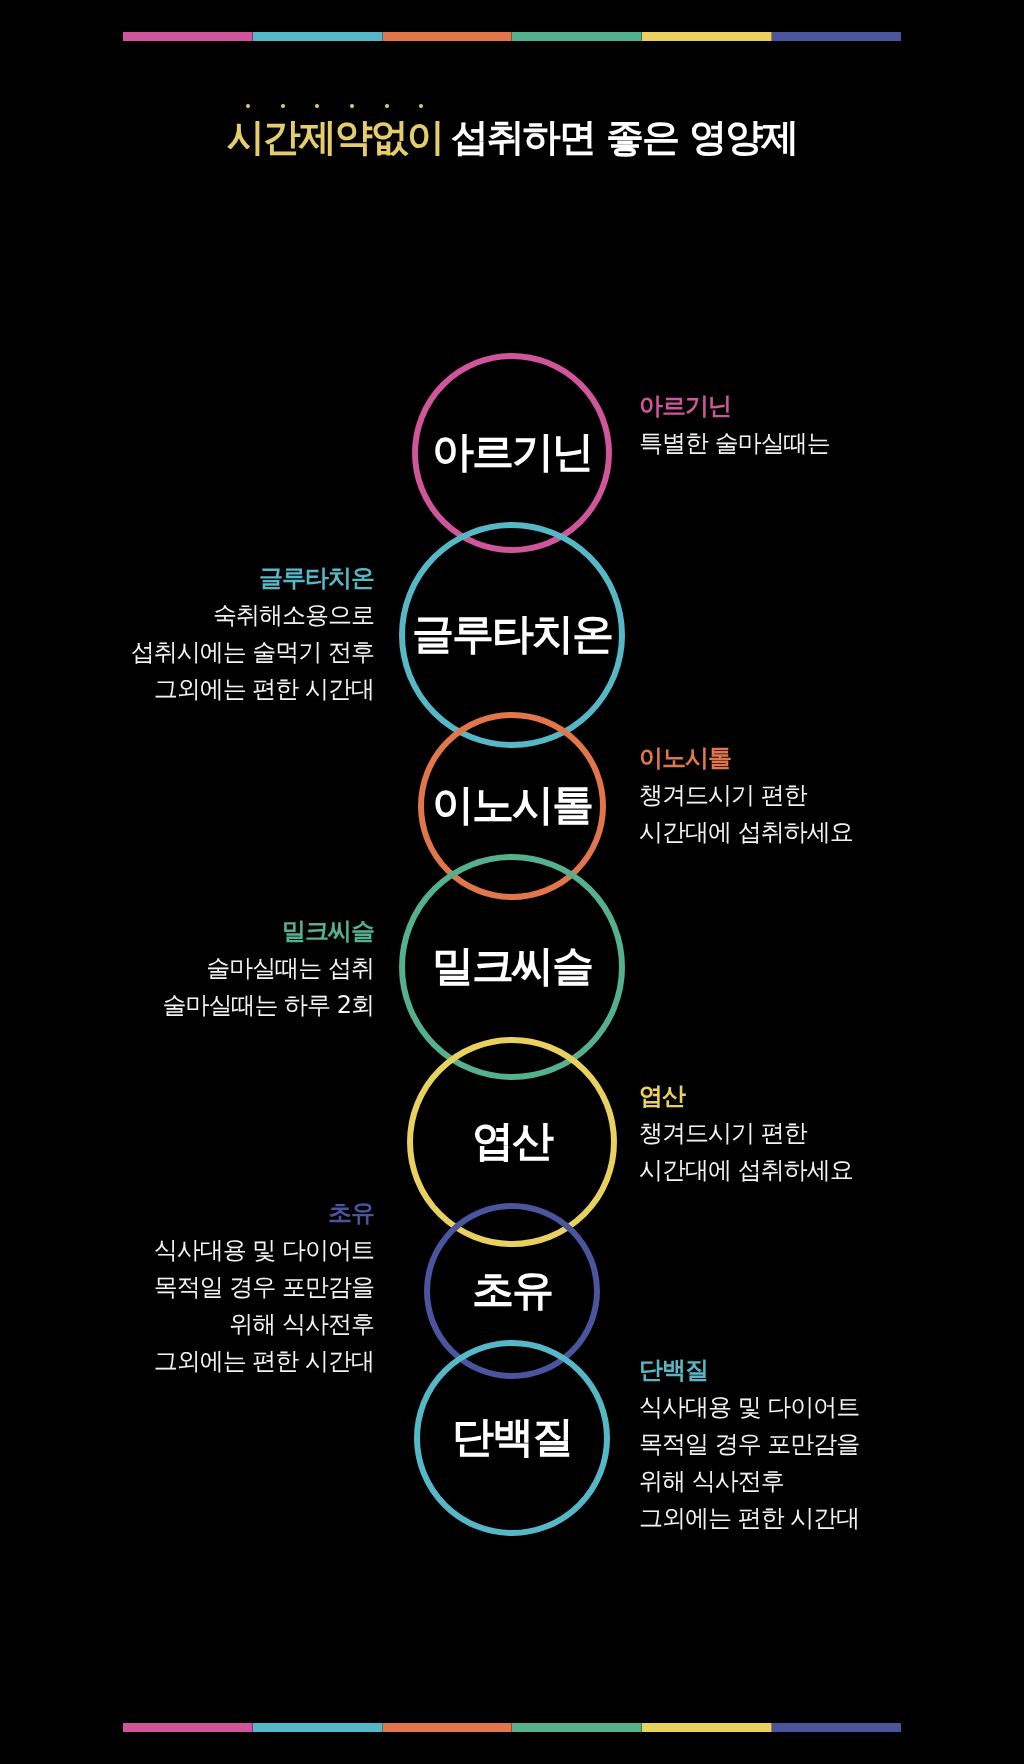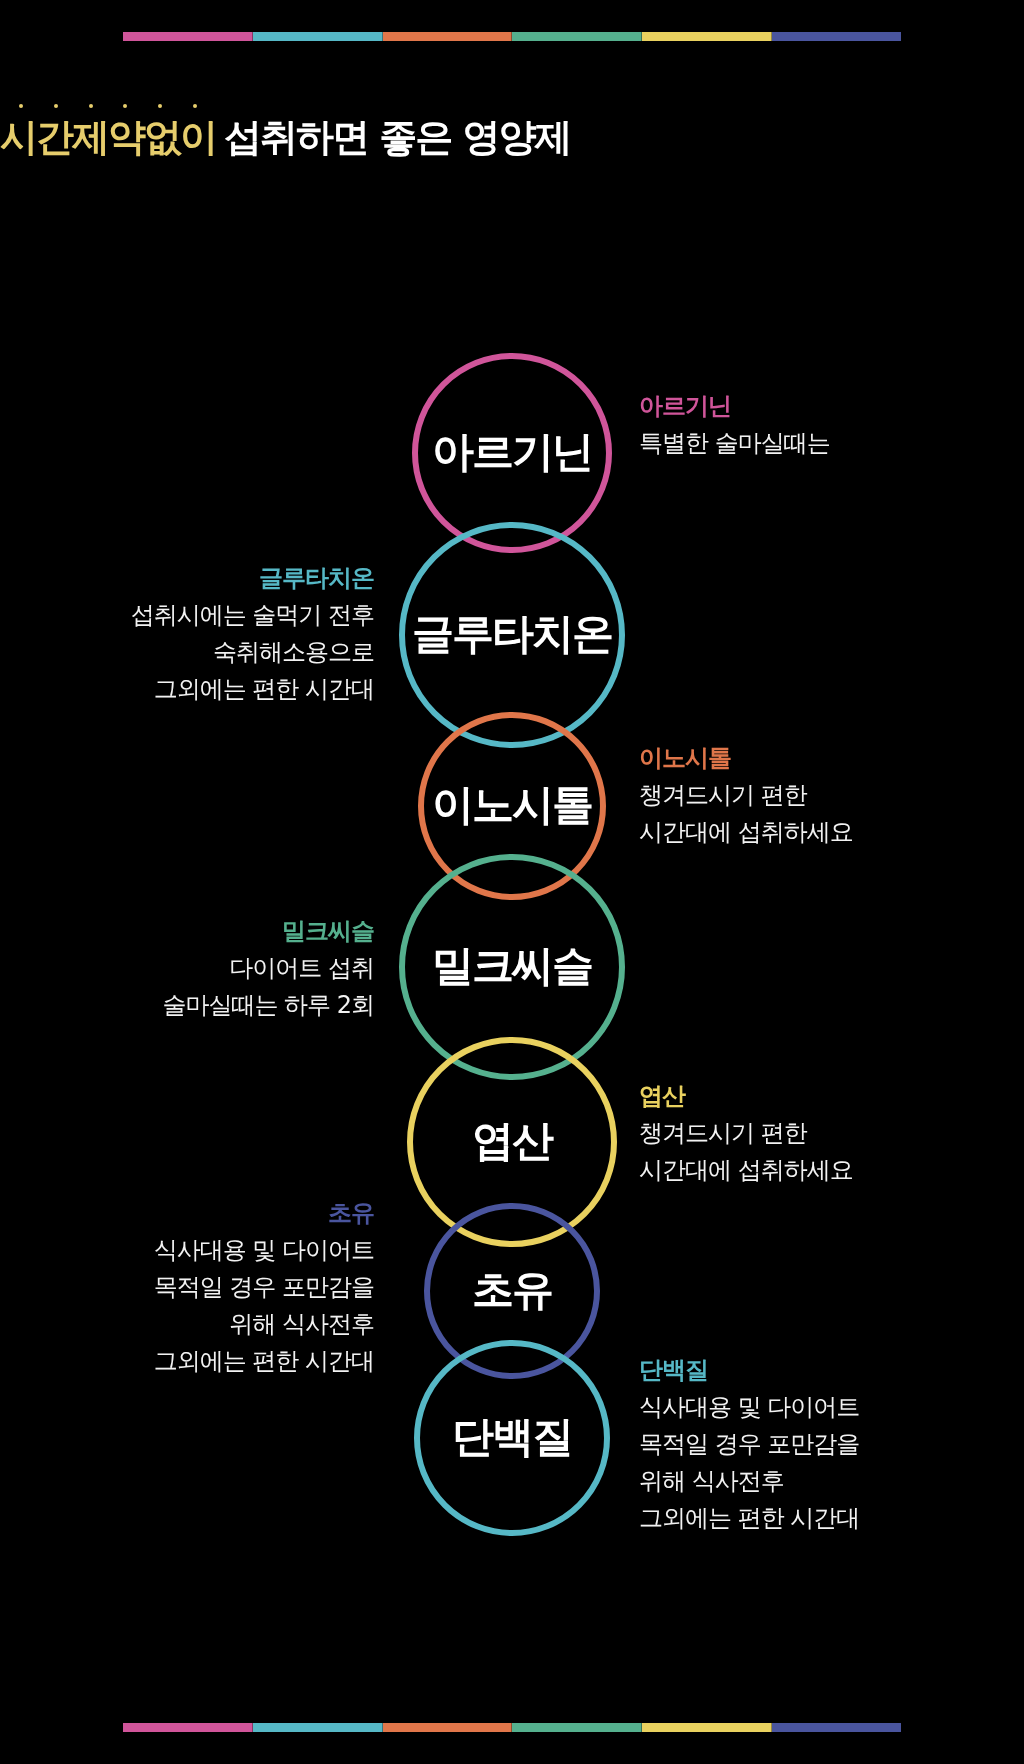--- a/index.html
+++ b/index.html
@@ -29,21 +29,21 @@
   }
   .color-bar .seg:last-child { border-right: none; }
   .top-bar { top: 32px; }
   .bottom-bar { top: 1723px; }
 
   .page-title {
     position: absolute;
     top: 112px;
     left: 0;
     width: 1024px;
-    text-align: left;
+    text-align: center;
     font-size: 38px;
     font-weight: bold;
     letter-spacing: -2px;
     white-space: nowrap;
   }
   .title-highlight {
     position: relative;
     display: inline-block;
   }
   .title-highlight .dots {
@@ -137,36 +137,36 @@
     <div class="ring" style="left: 412px; top: 353px; width: 200px; height: 200px; border-color: rgb(208, 85, 154);"></div>
     <div class="ring-label" style="top: 431px;">아르기닌</div>
     <div class="note right" style="top: 388px;">
       <span class="note-title" style="color: rgb(208, 85, 154);">아르기닌</span>
       <span class="note-line">특별한 술마실때는</span>
     </div>
     <div class="ring" style="left: 399px; top: 522px; width: 226px; height: 226px; border-color: rgb(86, 184, 198);"></div>
     <div class="ring-label" style="top: 613px;">글루타치온</div>
     <div class="note left" style="top: 560px;">
       <span class="note-title" style="color: rgb(86, 184, 198);">글루타치온</span>
+      <span class="note-line">숙취해소용으로</span>
       <span class="note-line">섭취시에는 술먹기 전후</span>
-      <span class="note-line">숙취해소용으로</span>
       <span class="note-line">그외에는 편한 시간대</span>
     </div>
     <div class="ring" style="left: 418px; top: 712px; width: 188px; height: 188px; border-color: rgb(224, 118, 74);"></div>
     <div class="ring-label" style="top: 784px;">이노시톨</div>
     <div class="note right" style="top: 740px;">
       <span class="note-title" style="color: rgb(224, 118, 74);">이노시톨</span>
       <span class="note-line">챙겨드시기 편한</span>
       <span class="note-line">시간대에 섭취하세요</span>
     </div>
     <div class="ring" style="left: 399px; top: 854px; width: 226px; height: 226px; border-color: rgb(85, 176, 142);"></div>
     <div class="ring-label" style="top: 945px;">밀크씨슬</div>
     <div class="note left" style="top: 913px;">
       <span class="note-title" style="color: rgb(85, 176, 142);">밀크씨슬</span>
-      <span class="note-line">다이어트 섭취</span>
+      <span class="note-line">술마실때는 섭취</span>
       <span class="note-line">술마실때는 하루 2회</span>
     </div>
     <div class="ring" style="left: 407px; top: 1037px; width: 210px; height: 210px; border-color: rgb(233, 209, 95);"></div>
     <div class="ring-label" style="top: 1120px;">엽산</div>
     <div class="note right" style="top: 1078px;">
       <span class="note-title" style="color: rgb(233, 209, 95);">엽산</span>
       <span class="note-line">챙겨드시기 편한</span>
       <span class="note-line">시간대에 섭취하세요</span>
     </div>
     <div class="ring" style="left: 424px; top: 1203px; width: 176px; height: 176px; border-color: rgb(74, 85, 158);"></div>

